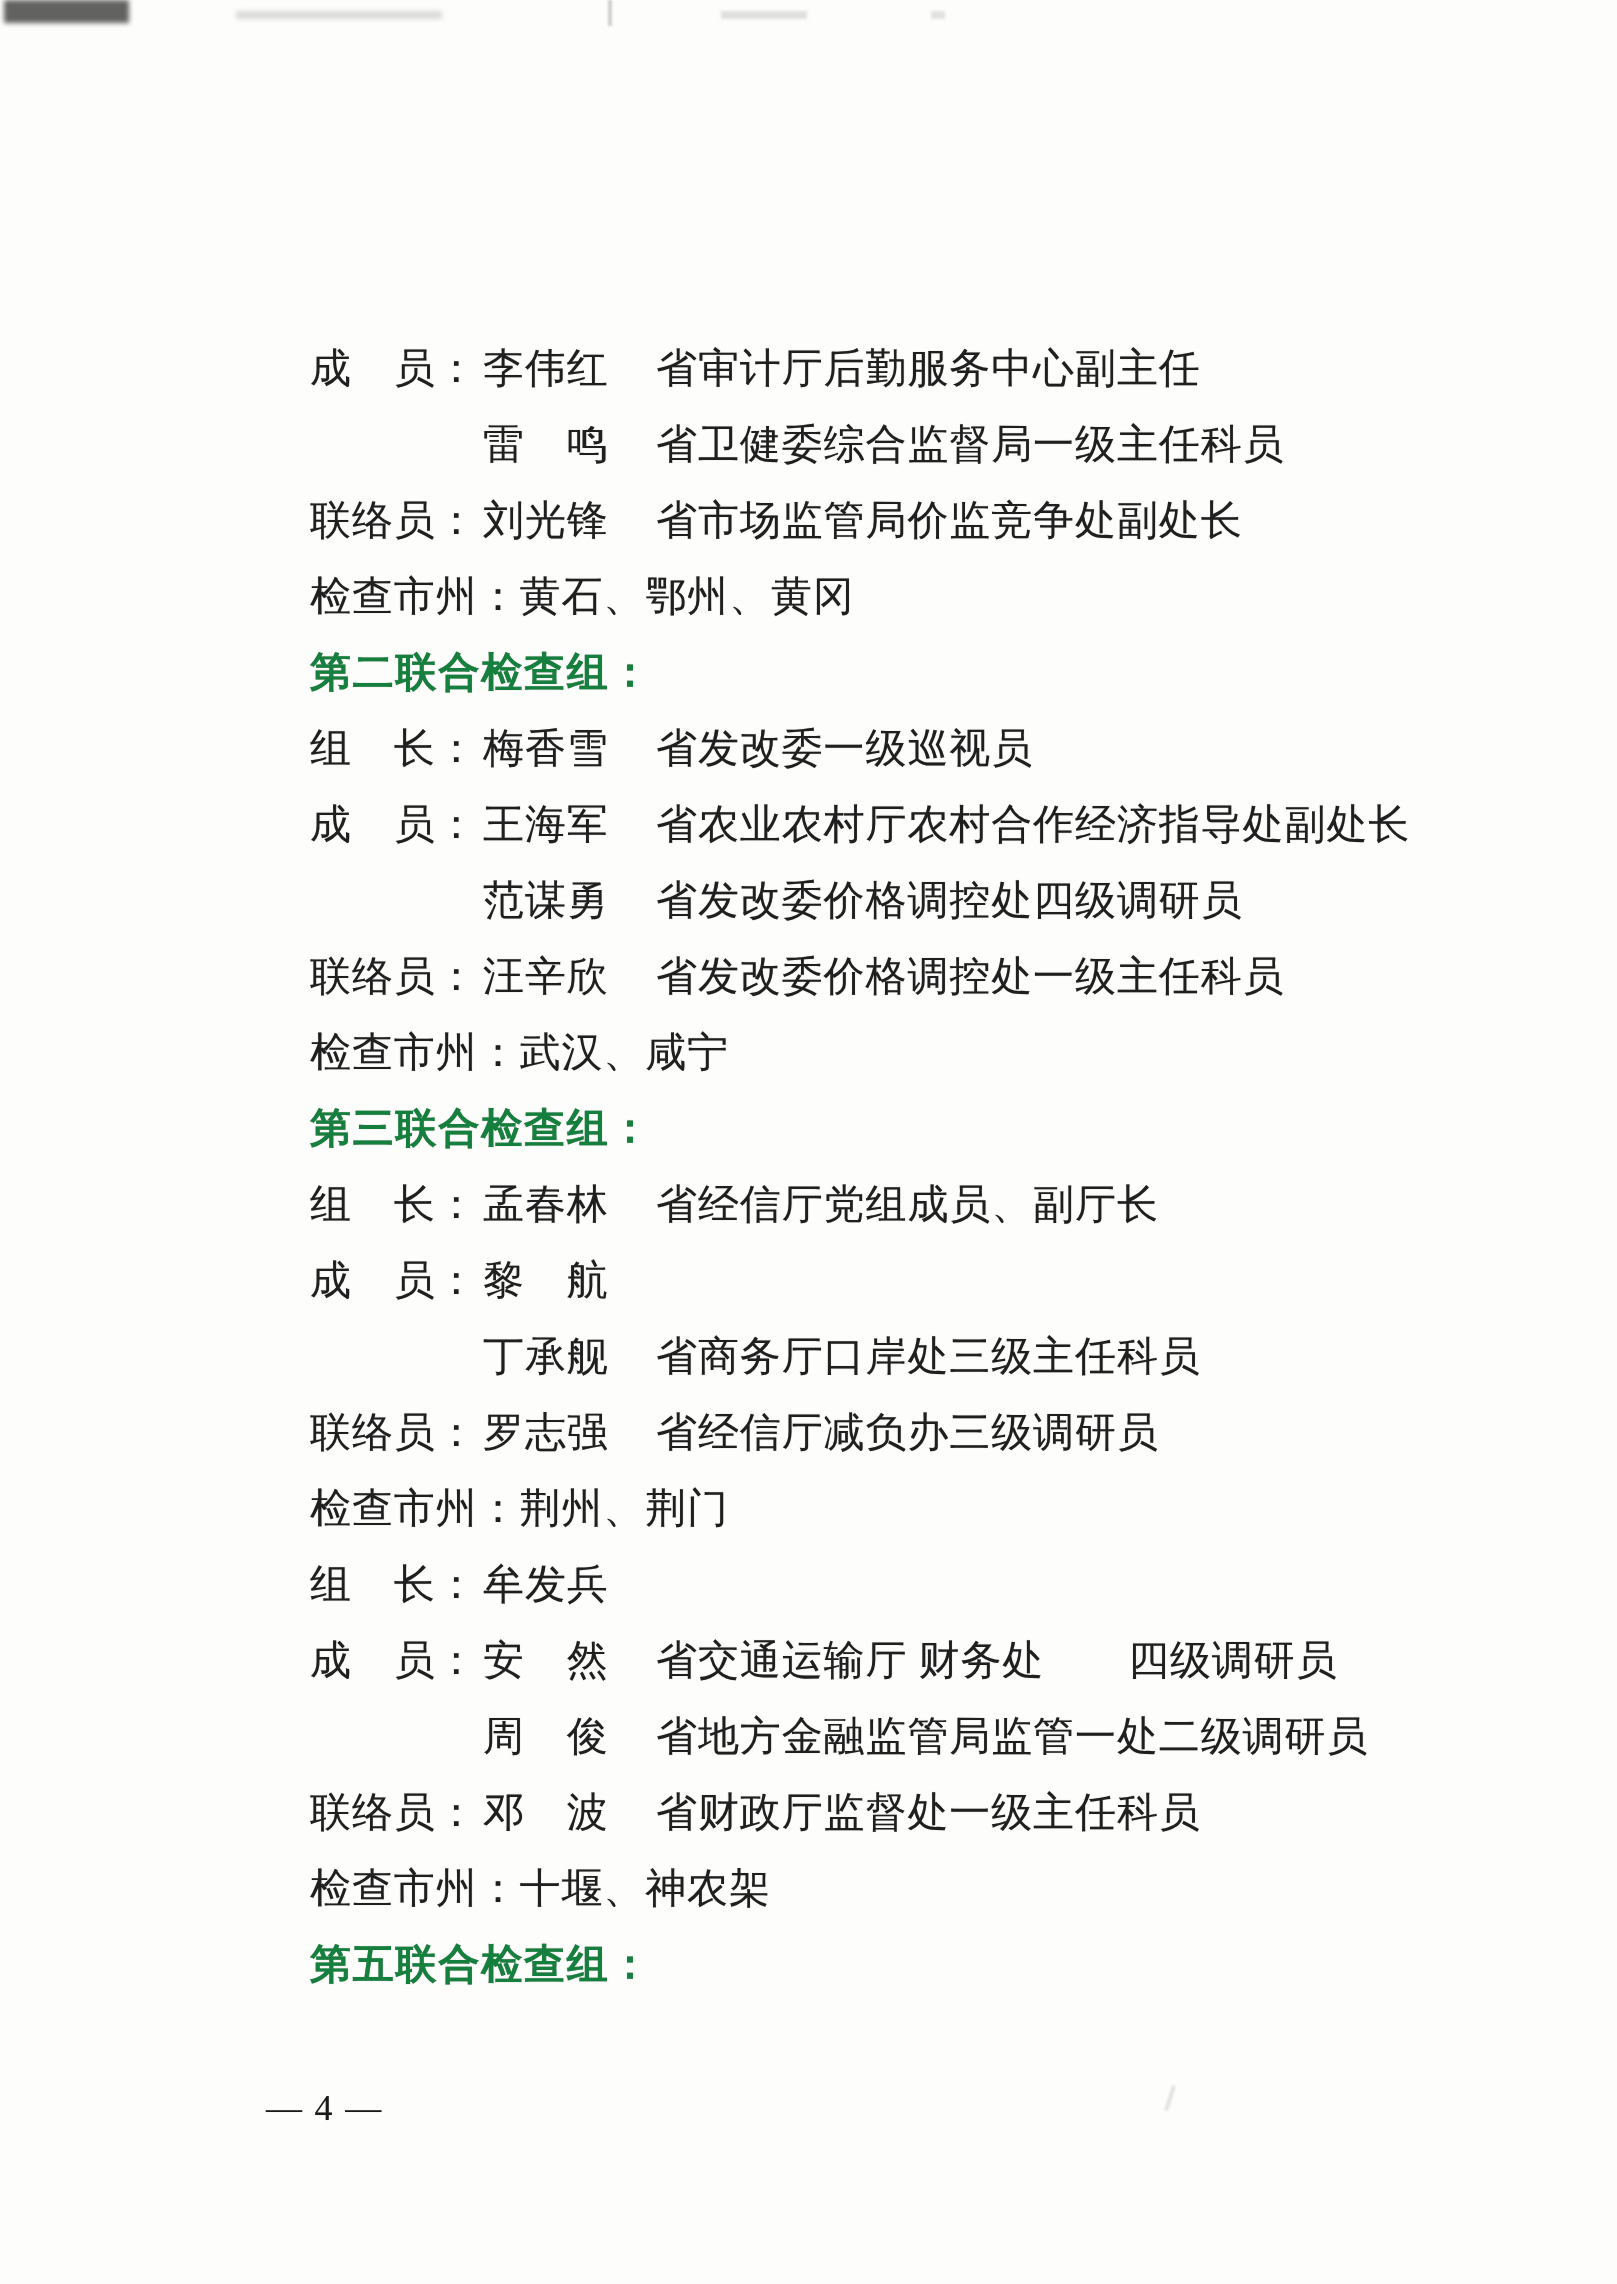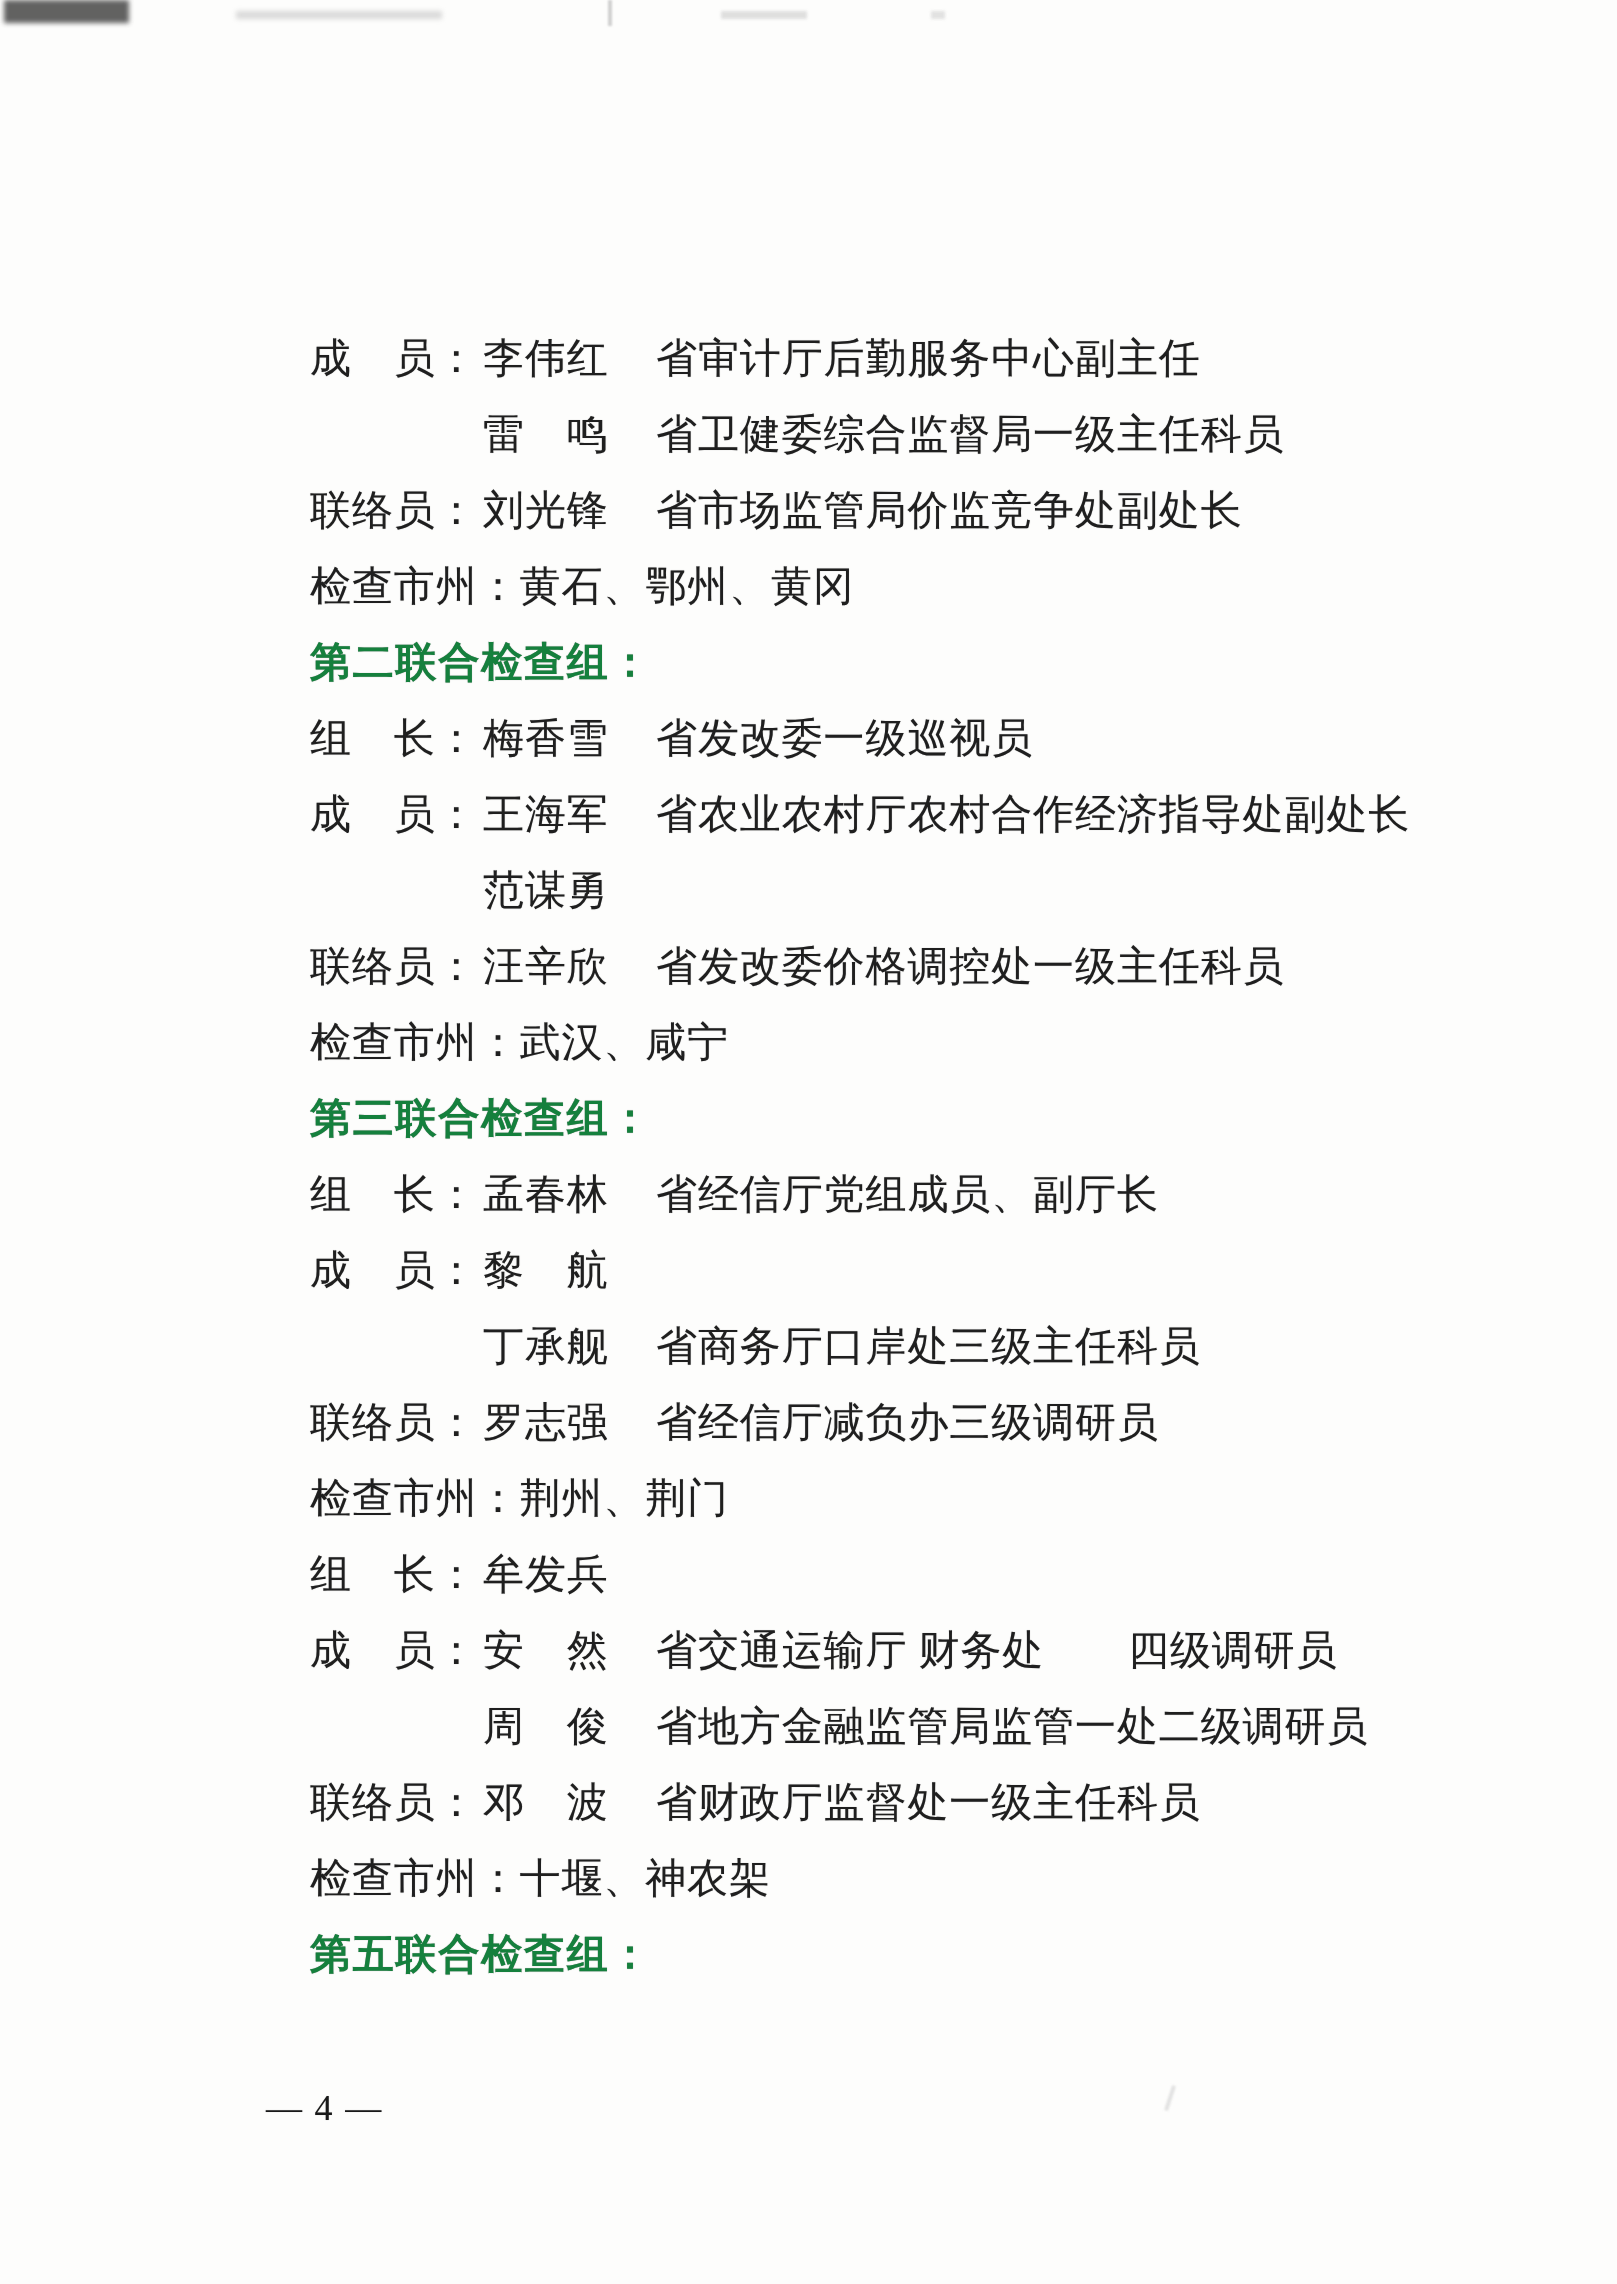--- a/index.html
+++ b/index.html
@@ -23,21 +23,21 @@
 
   .content {
     position: absolute;
     left: 310px;
     top: 320px;
     width: 1287px;
   }
   .row {
     height: 76px;
     display: flex;
-    align-items: center;
+    align-items: flex-end;
     font-size: 41px;
     letter-spacing: 0.9px;
     white-space: pre;
     text-shadow: 0 0 0.9px rgba(20,20,20,.38);
   }
   .row .lab { flex: 0 0 173px; width: 173px; }
   .row .nm  { flex: 0 0 173px; width: 173px; }
   .row .ti  { flex: 1 1 auto; }
   .row.cities .lab { flex: 0 0 auto; width: auto; }
   .row.heading {
@@ -101,20 +101,21 @@
       <span class="ti">省发改委一级巡视员</span>
     </div>
     <div class="row">
       <span class="lab">成　员：</span>
       <span class="nm">王海军</span>
       <span class="ti">省农业农村厅农村合作经济指导处副处长</span>
     </div>
     <div class="row">
       <span class="lab"></span>
       <span class="nm">范谋勇</span>
+      <span class="ti">省发改委价格调控处四级调研员</span>
     </div>
     <div class="row">
       <span class="lab">联络员：</span>
       <span class="nm">汪辛欣</span>
       <span class="ti">省发改委价格调控处一级主任科员</span>
     </div>
     <div class="row cities">
       <span class="lab">检查市州：</span>
       <span class="val">武汉、咸宁</span>
     </div>

